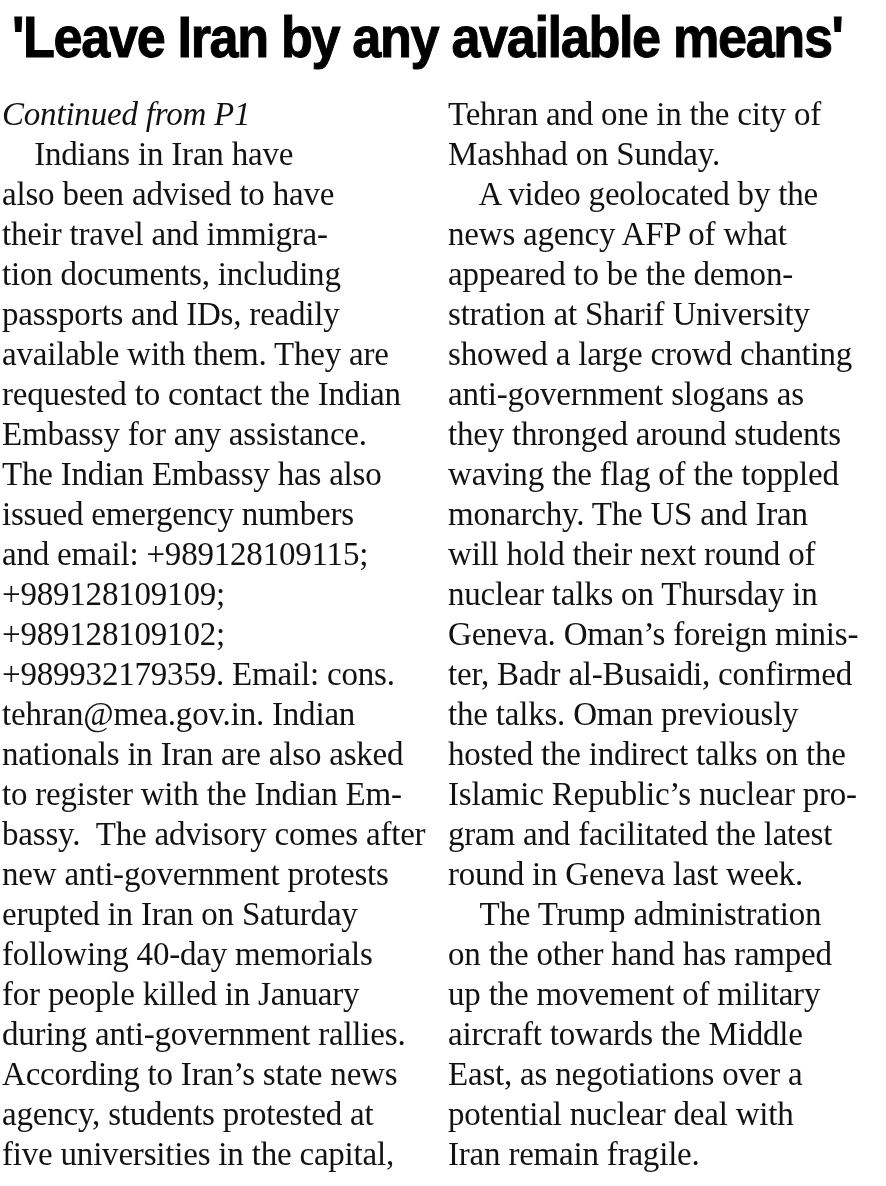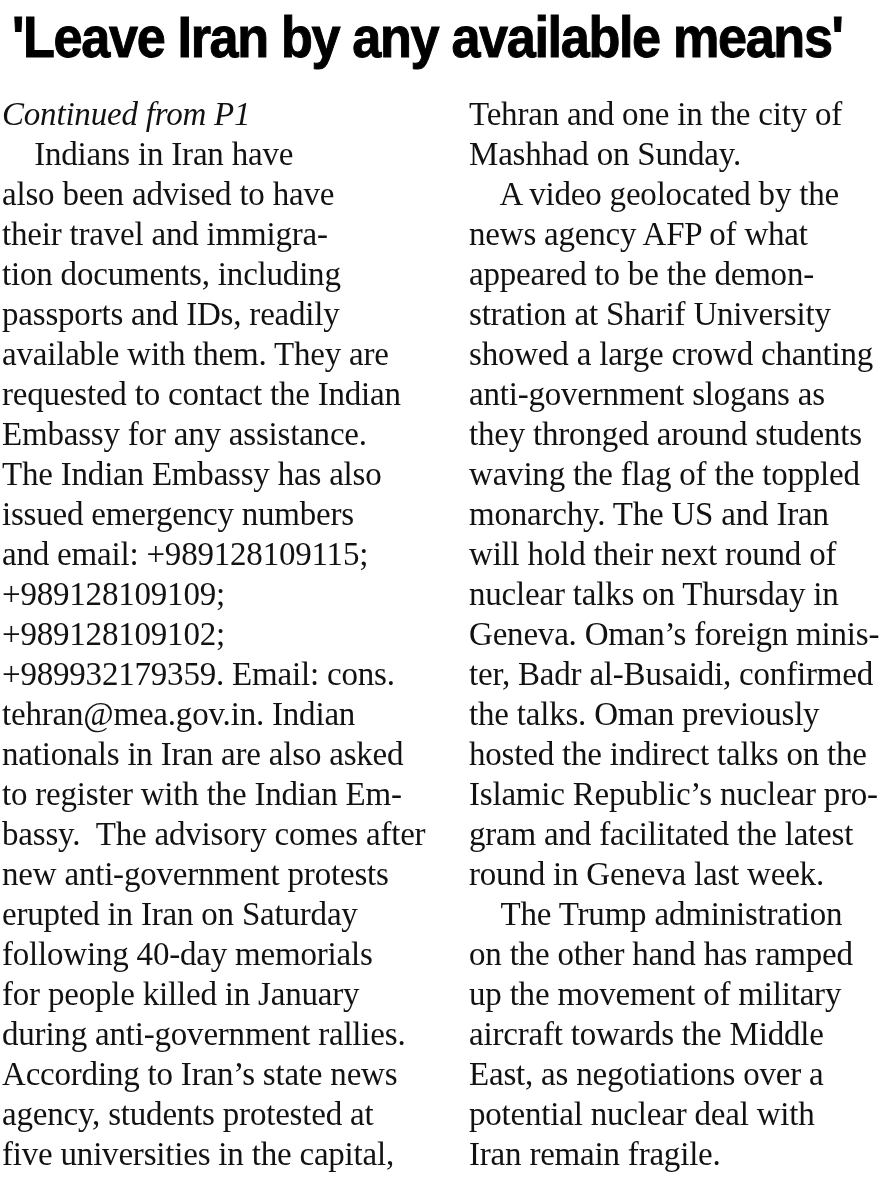--- a/index.html
+++ b/index.html
@@ -35,21 +35,21 @@
     -webkit-text-stroke: 1px #000000;
   }
   .column {
     position: absolute;
     top: 94px;
     font-size: 33px;
     line-height: 40px;
     letter-spacing: -0.2px;
   }
   .column-left  { left: 2px;   width: 436px; }
-  .column-right { left: 469px; width: 412px; }
+  .column-right { left: 448px; width: 412px; }
   .continued-note {
     font-style: italic;
     white-space: pre;
   }
   .column-text {
     white-space: pre;
   }
 </style>
 </head>
 <body>

